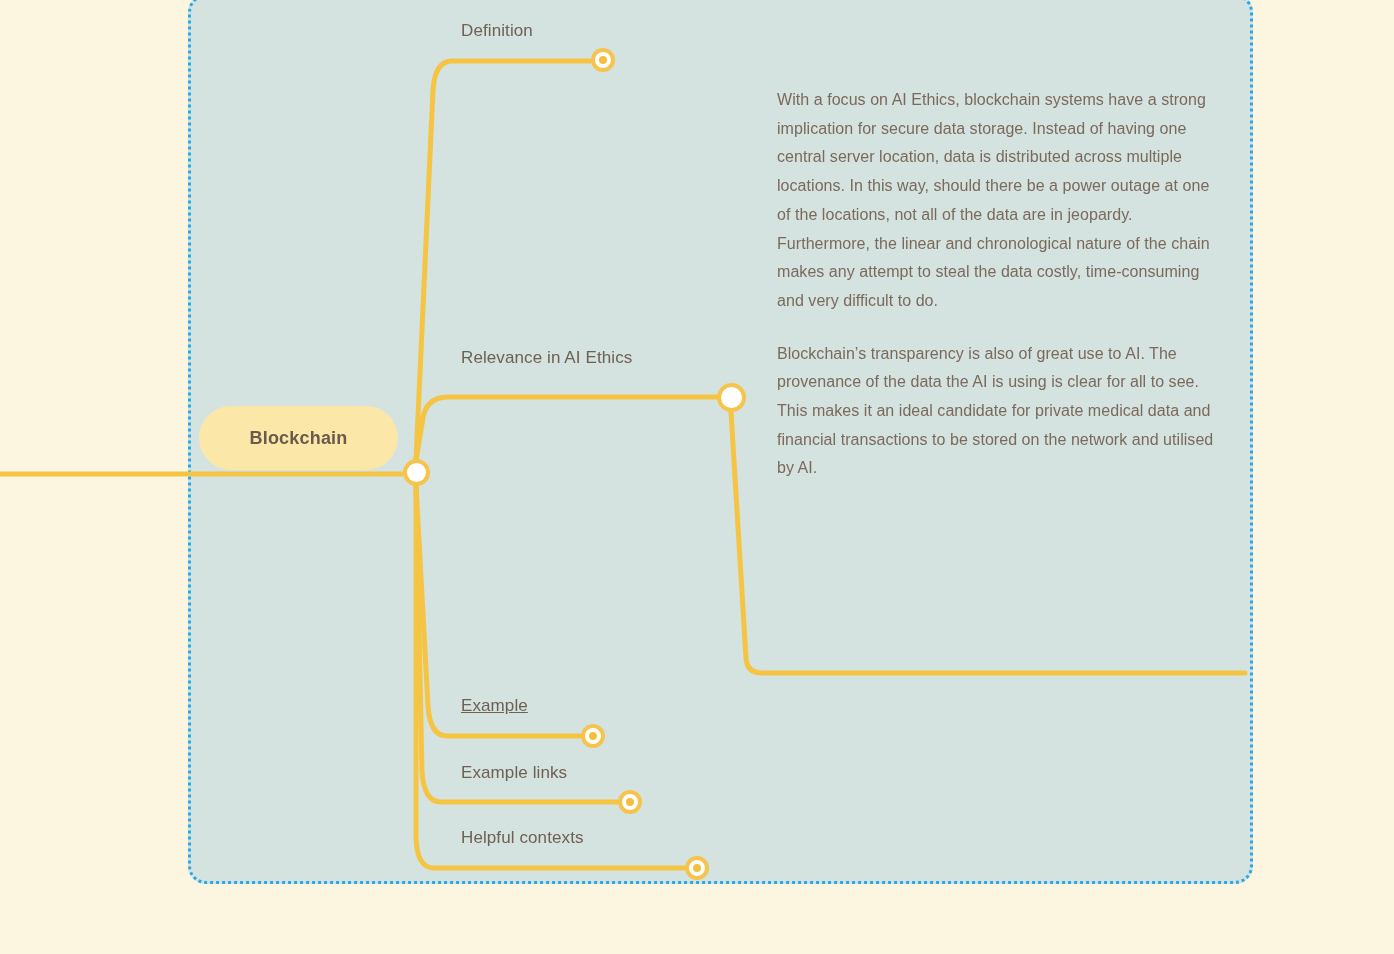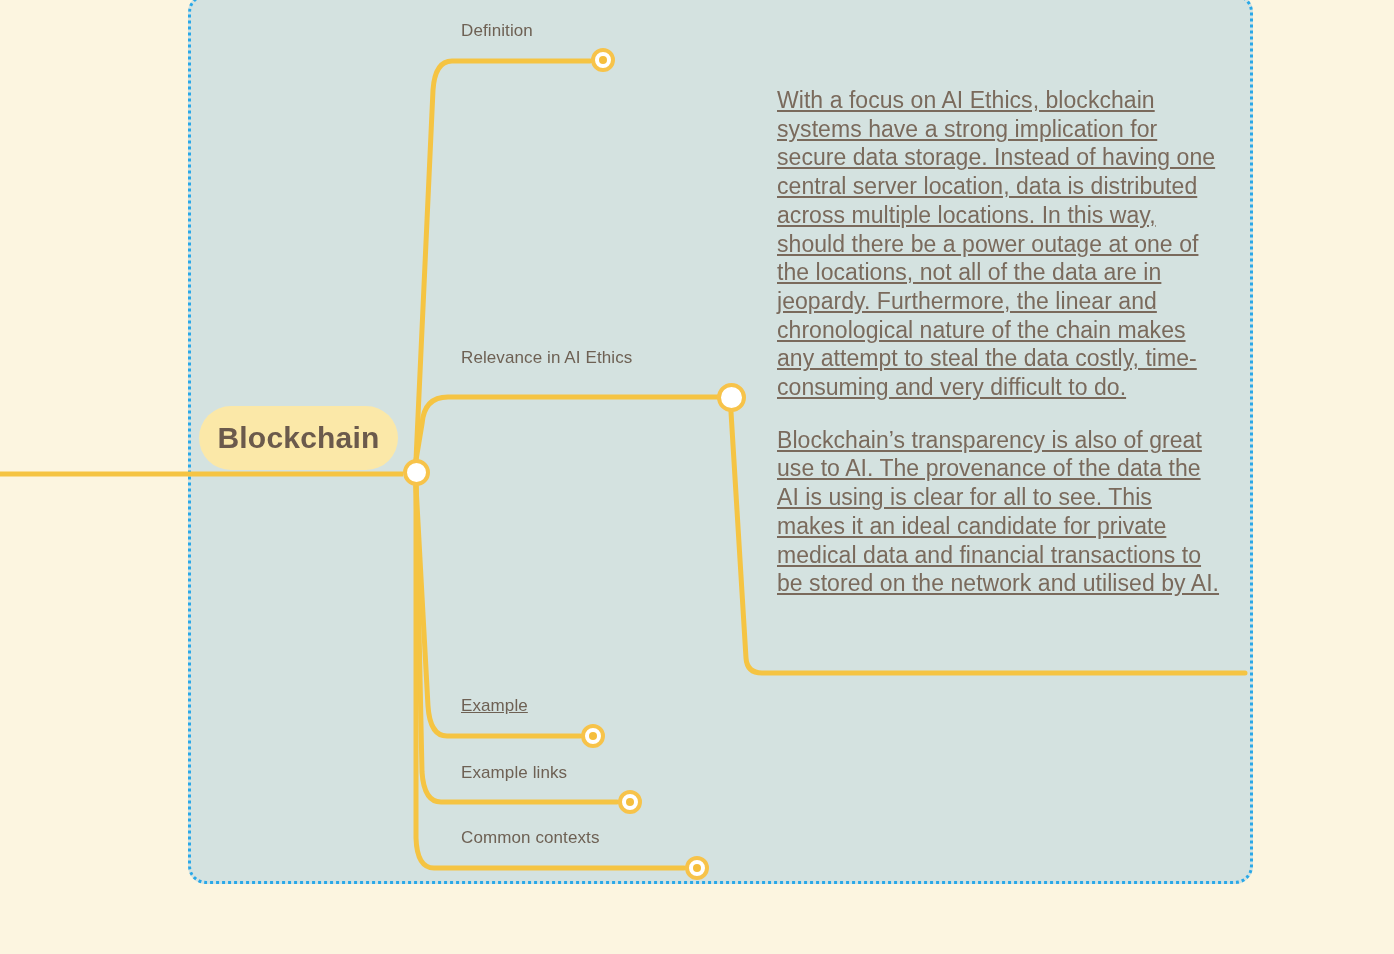--- a/index.html
+++ b/index.html
@@ -40,21 +40,21 @@
     width: 199px;
     height: 64px;
     background: #FBE8A8;
     border-radius: 32px;
     display: flex;
     align-items: center;
     justify-content: center;
     box-sizing: border-box;
   }
   .root-pill span {
-    font-size: 30px;
+    font-size: 18px;
     font-weight: bold;
     color: #6B5A4C;
     letter-spacing: .2px;
   }
   .branch-label {
     position: absolute;
     font-size: 17px;
     color: #6E6154;
     white-space: nowrap;
     letter-spacing: .1px;
@@ -90,25 +90,24 @@
     width: 27px;
     height: 27px;
     background: #FFFFFF;
     border: 4px solid #F7C34A;
   }
   .detail-text {
     position: absolute;
     left: 777px;
     top: 86px;
     width: 448px;
-    font-size: 23px;
+    font-size: 16px;
     line-height: 28.7px;
     color: #7A6A5C;
     letter-spacing: .05px;
-    text-decoration: underline;
   }
   .detail-text p {
     margin: 0 0 24px 0;
   }
   .detail-text p:last-child { margin-bottom: 12px; }
 </style>
 </head>
 <body>
 
 <div id="canvas">
@@ -149,21 +148,21 @@
   <div class="branch-label" style="left:461px; top:696px;text-decoration:underline;">Example</div>
   <div class="node node-collapsed" style="left:581px; top:724px;">
       <i></i>
     </div>
 
   <div class="branch-label" style="left:461px; top:763px;">Example links</div>
   <div class="node node-collapsed" style="left:618px; top:790px;">
       <i></i>
     </div>
 
-  <div class="branch-label" style="left:461px; top:828px;">Common contexts</div>
+  <div class="branch-label" style="left:461px; top:828px;">Helpful contexts</div>
   <div class="node node-collapsed" style="left:685px; top:856px;">
       <i></i>
     </div>
 
   <div class="detail-text">
     <p>With a focus on AI Ethics, blockchain systems have a strong implication for secure data storage. Instead of having one central server location, data is distributed across multiple locations. In this way, should there be a power outage at one of the locations, not all of the data are in jeopardy. Furthermore, the linear and chronological nature of the chain makes any attempt to steal the data costly, time-consuming and very difficult to do.</p>
     <p>Blockchain’s transparency is also of great use to AI. The provenance of the data the AI is using is clear for all to see. This makes it an ideal candidate for private medical data and financial transactions to be stored on the network and utilised by AI.</p>
   </div>
 
 </div>

